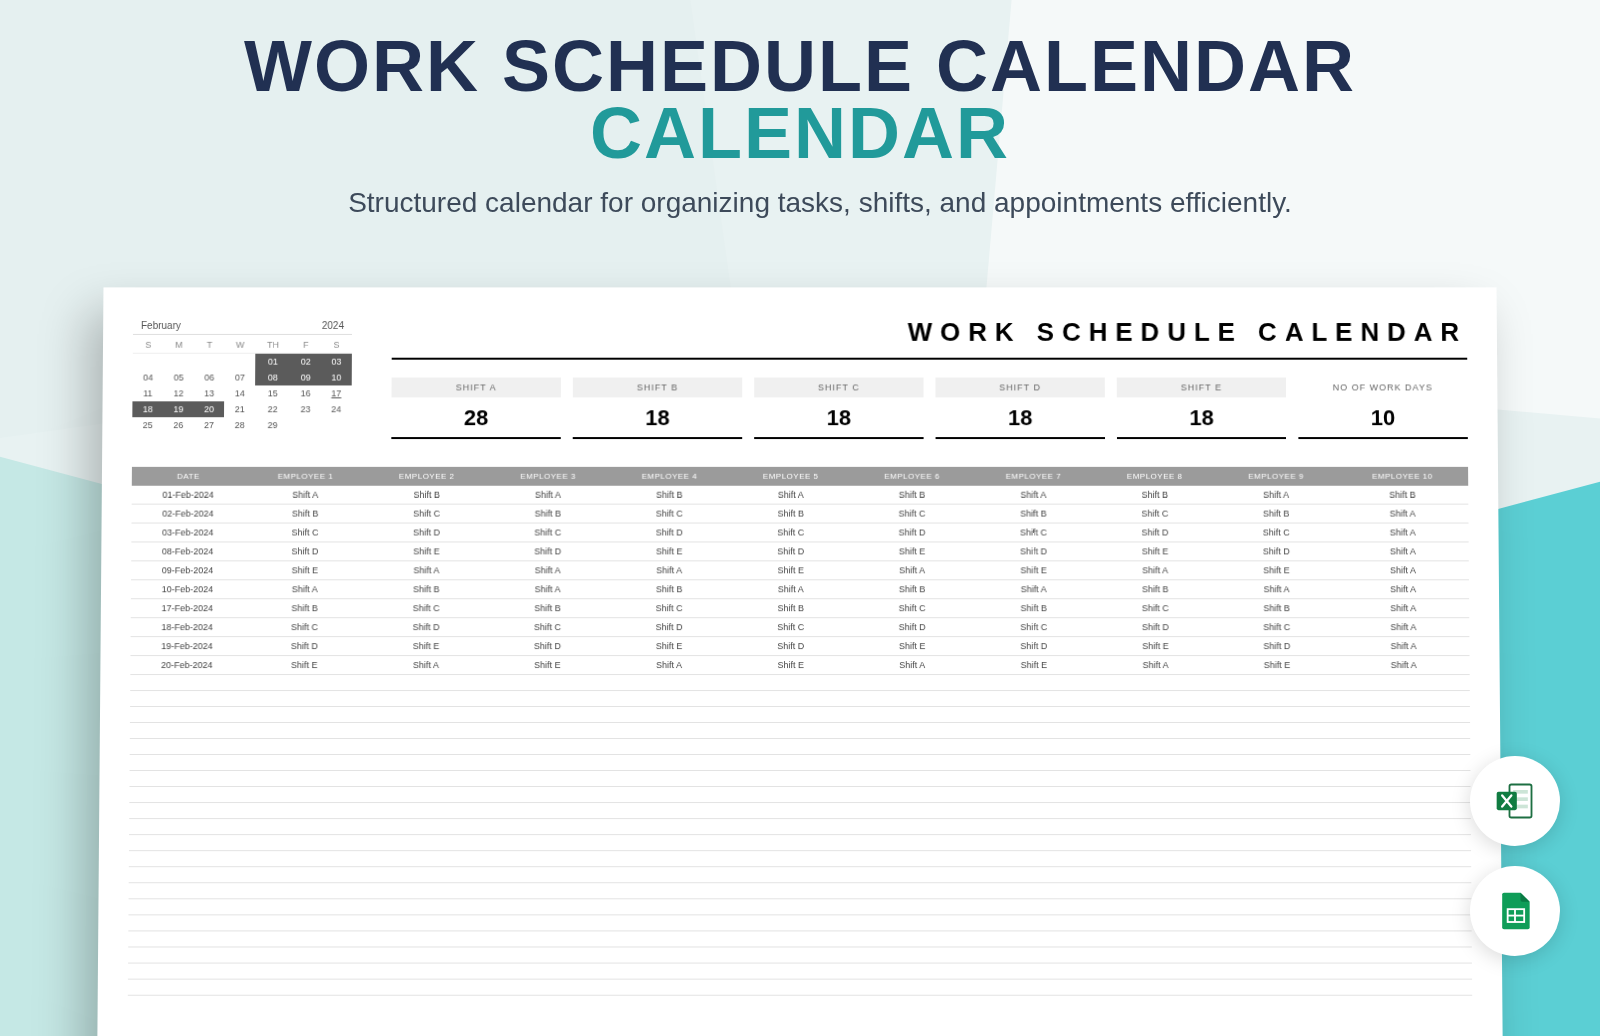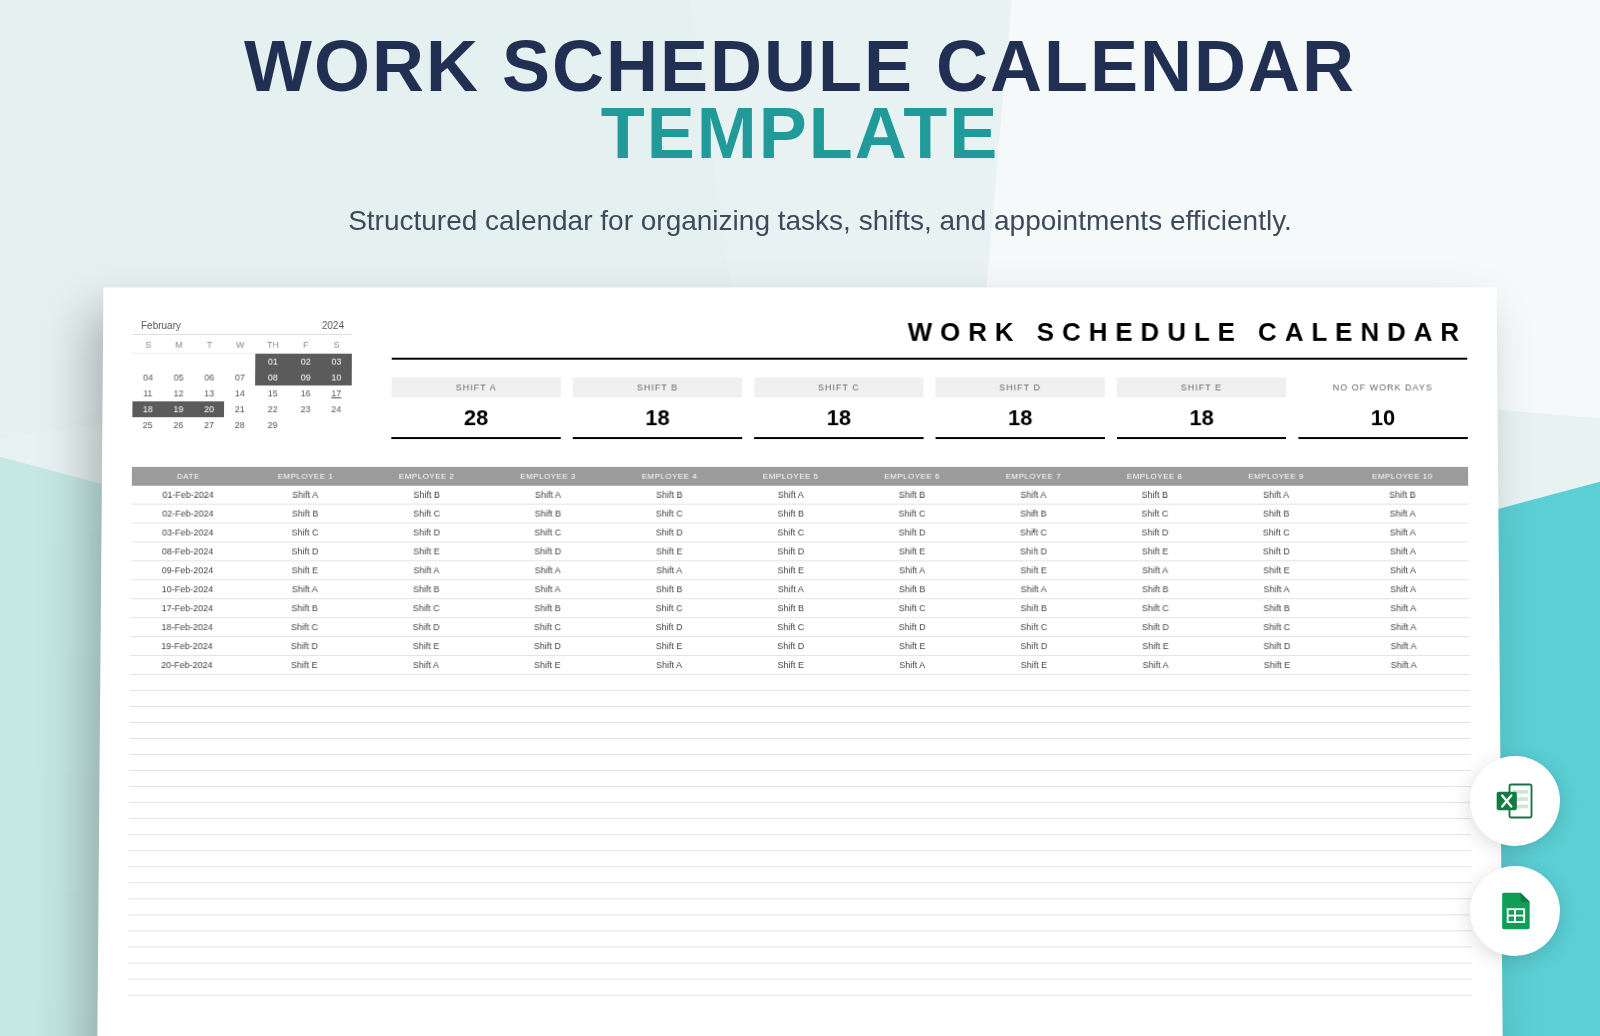--- a/index.html
+++ b/index.html
@@ -6,21 +6,21 @@
 body{font-family:Arial,Helvetica,sans-serif;width:1600px;height:1036px;overflow:hidden;position:relative;background:#e8f2f2;}
 .bg-shapes{position:absolute;inset:0;z-index:0;}
 .shape-tl{position:absolute;top:-200px;left:-200px;width:900px;height:600px;background:#e5f0f0;transform:rotate(-8deg);}
 .shape-tr{position:absolute;top:-100px;right:-200px;width:800px;height:500px;background:#f5f9f9;transform:rotate(5deg);border-radius:40px;}
 .shape-bl{position:absolute;bottom:-200px;left:-200px;width:900px;height:700px;background:#c5e8e5;transform:rotate(15deg);border-radius:40px;}
 .shape-br{position:absolute;bottom:-300px;right:-300px;width:900px;height:800px;background:#5bcfd4;transform:rotate(-15deg);border-radius:40px;}
 .hero{position:relative;z-index:1;text-align:center;padding-top:30px;}
 .hero h1{font-family:'Arial Black',sans-serif;font-weight:900;letter-spacing:2px;}
 .hero .line1{color:#213052;font-size:72px;line-height:1;}
 .hero .line2{color:#219a9a;font-size:72px;line-height:1;margin-top:-5px;}
-.hero .sub{color:#3d4a5a;font-size:28px;margin-top:36px;font-weight:400;padding-left:40px;}
+.hero .sub{color:#3d4a5a;font-size:28px;margin-top:18px;font-weight:400;padding-left:40px;}
 .sheet{position:absolute;z-index:2;top:285px;left:100px;width:1400px;height:860px;background:#fff;box-shadow:-15px 25px 45px rgba(0,0,0,.25);transform:perspective(3000px) rotateX(2deg);padding:30px 30px 0 30px;}
 .top-row{display:flex;gap:40px;align-items:flex-start;}
 .mini-cal{width:220px;font-size:10px;color:#555;}
 .mini-cal .hdr{display:flex;justify-content:space-between;padding:3px 8px;border-bottom:1px solid #ddd;}
 .mini-cal table{width:100%;border-collapse:collapse;margin-top:2px;}
 .mini-cal th,.mini-cal td{text-align:center;padding:3px 2px;font-weight:400;font-size:9px;}
 .mini-cal th{color:#888;border-bottom:1px solid #eee;}
 .mini-cal td.dark{background:#5b5b5b;color:#fff;}
 .mini-cal td.today{text-decoration:underline;}
 .summary{flex:1;}
@@ -44,21 +44,21 @@
 <div class="bg-shapes">
   <div class="shape-tl"></div>
   <div class="shape-tr"></div>
   <div class="shape-bl"></div>
   <div class="shape-br"></div>
 </div>
 
 <div class="hero">
   <h1>
     <div class="line1">WORK SCHEDULE CALENDAR</div>
-    <div class="line2">TEMPLATE</div>
+    <div class="line2">CALENDAR</div>
   </h1>
   <p class="sub">Structured calendar for organizing tasks, shifts, and appointments efficiently.</p>
 </div>
 
 <div class="sheet">
   <div class="top-row">
     <div class="mini-cal">
       <div class="hdr">
         <span>February</span>
         <span>2024</span>

